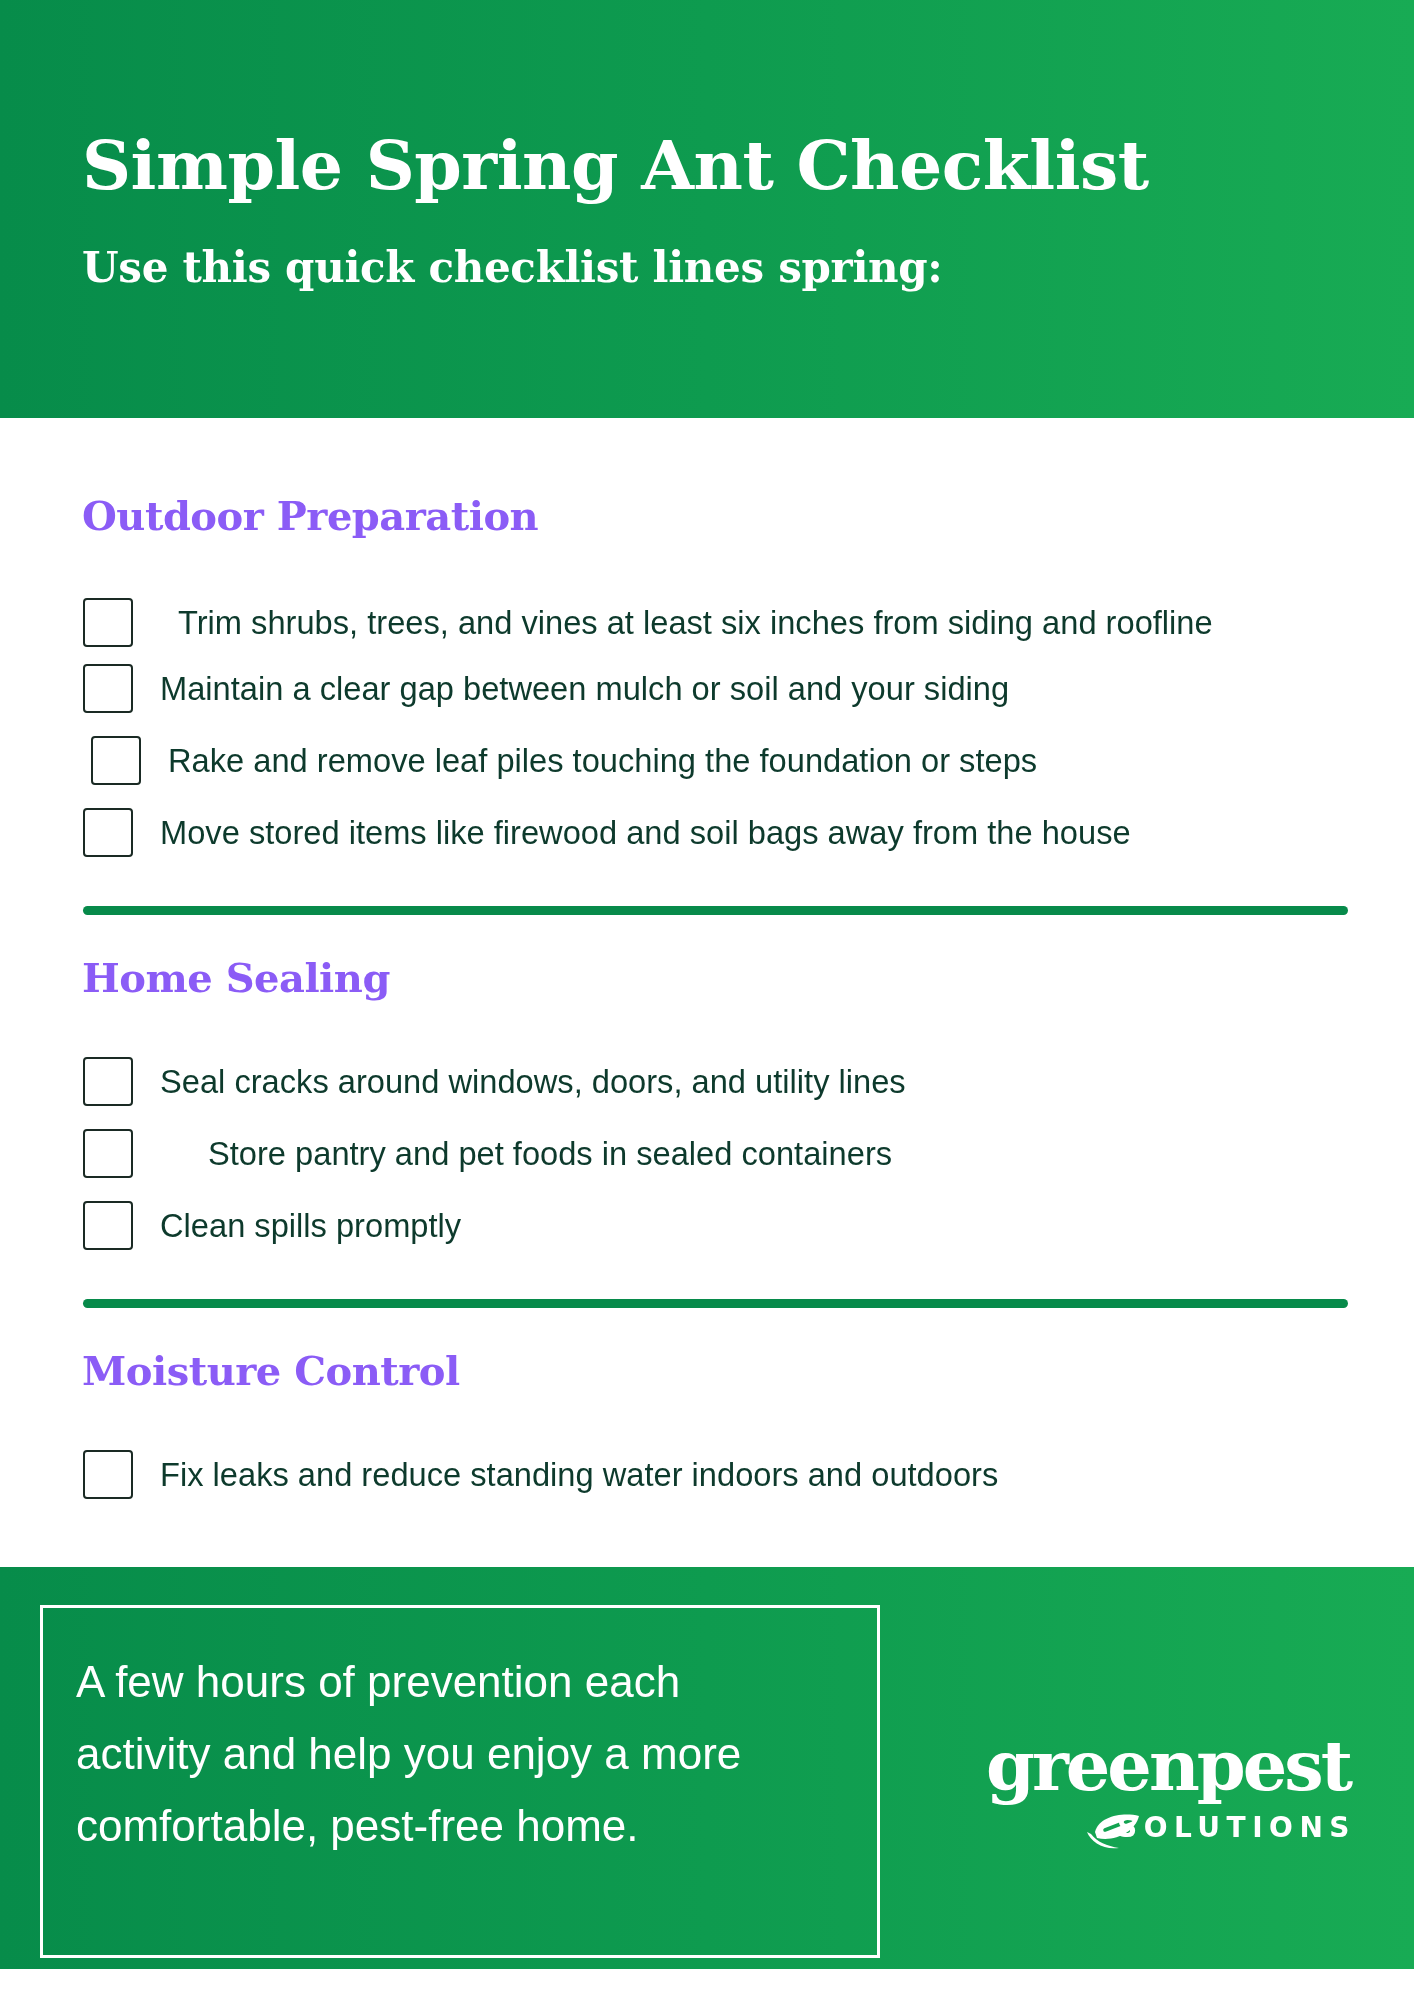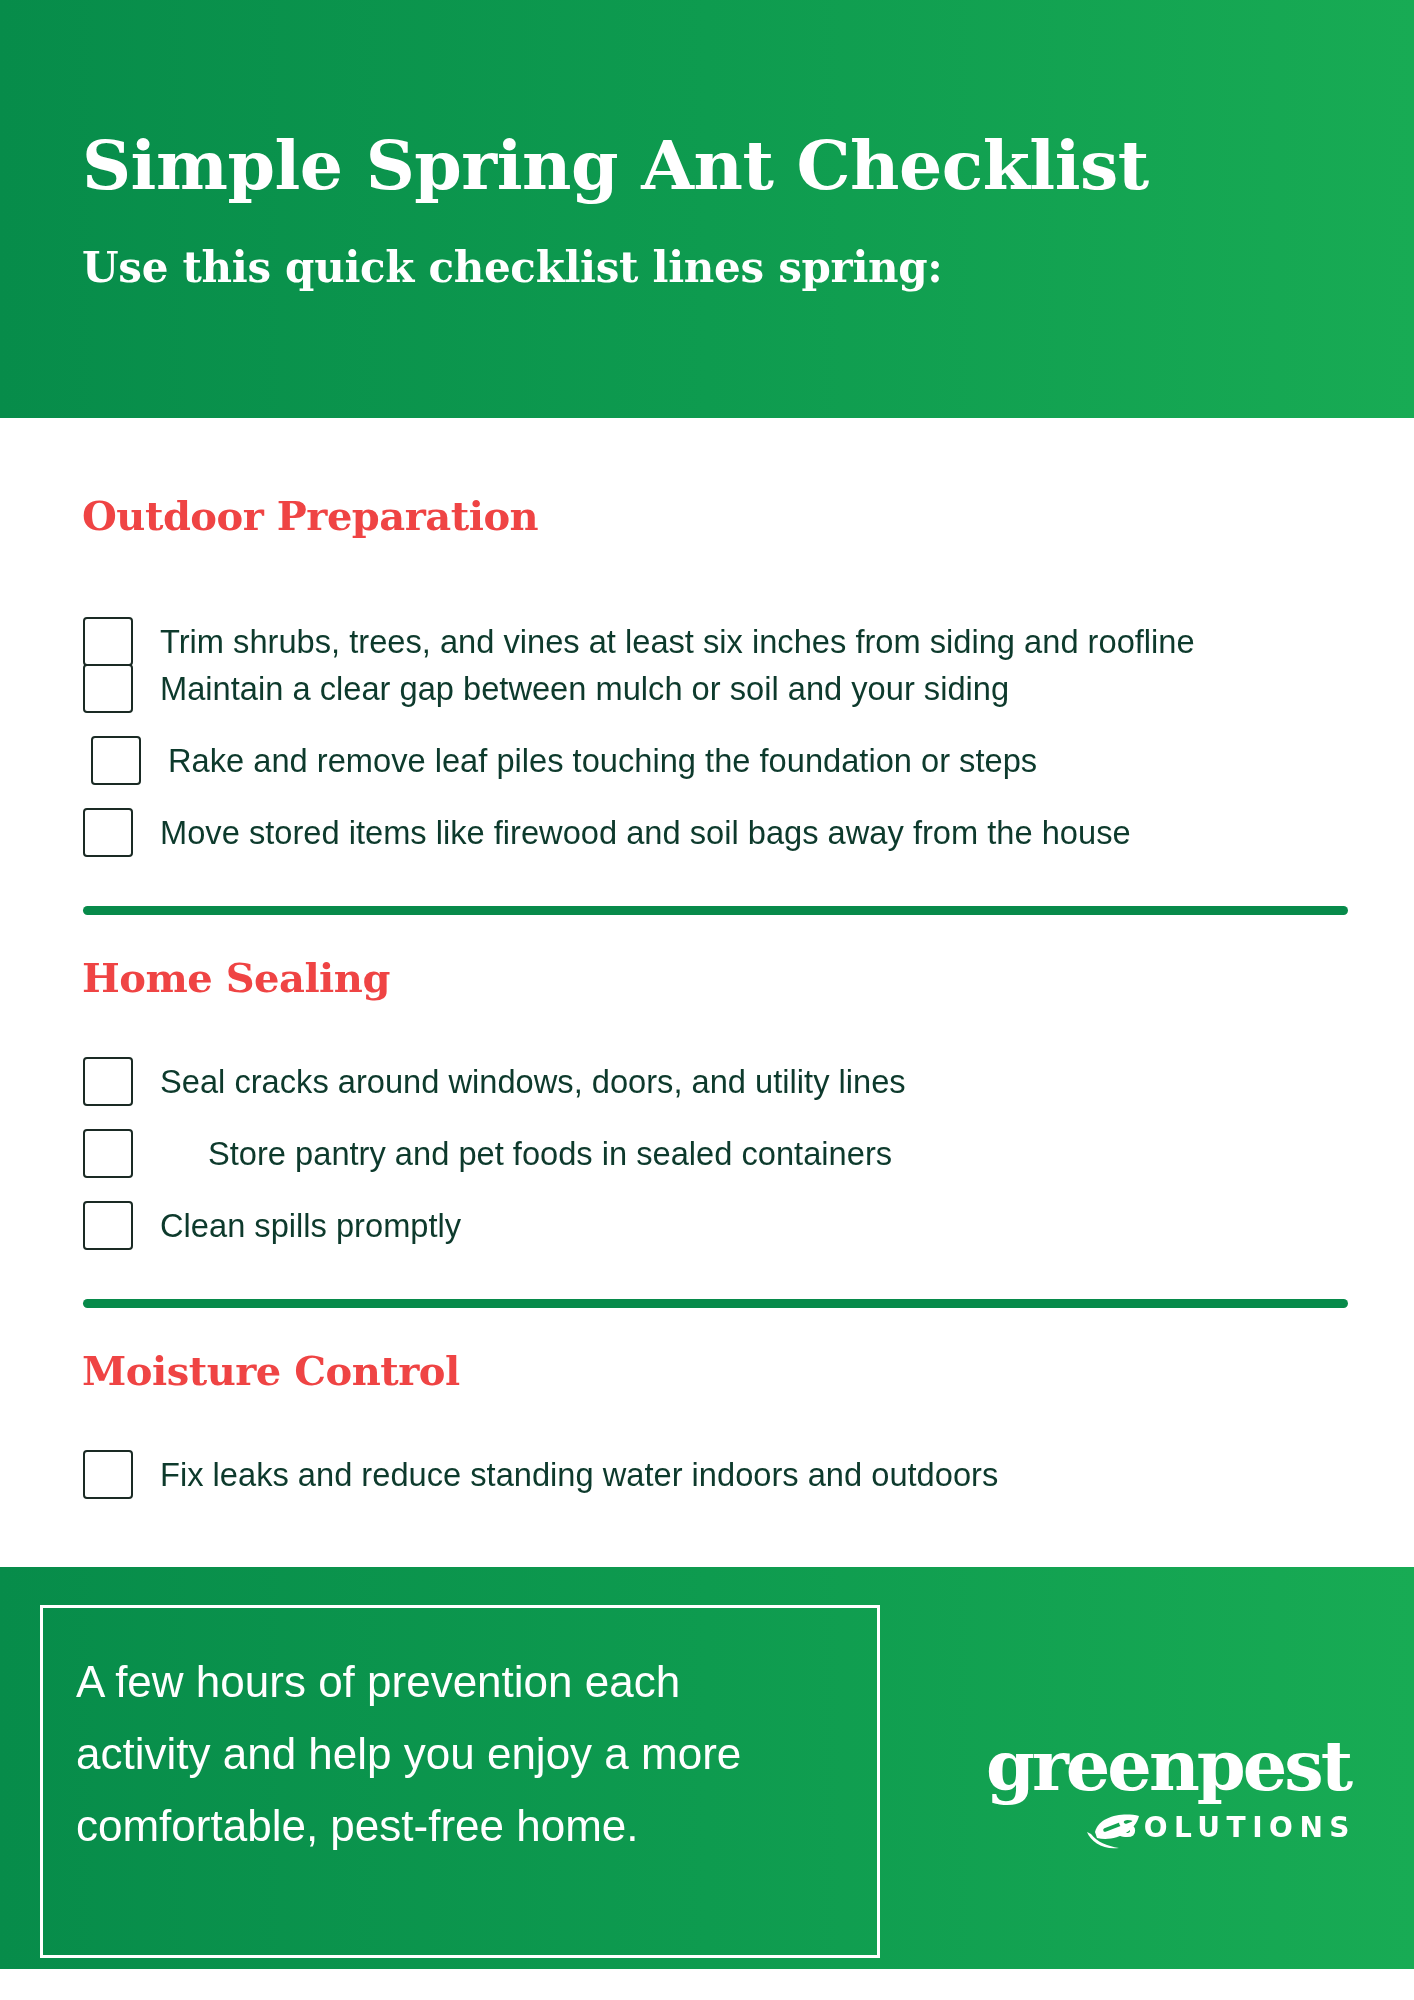--- a/index.html
+++ b/index.html
@@ -19,21 +19,21 @@
   .subtitle {
     position: absolute; left: 82px; top: 238px;
     font-family: "DejaVu Serif", serif; font-weight: bold;
     font-size: 42px; line-height: 60px; color: #ffffff;
     letter-spacing: -0.3px; white-space: nowrap;
   }
 
   .section-heading {
     position: absolute; left: 82px;
     font-family: "DejaVu Serif", serif; font-weight: bold;
-    font-size: 40px; line-height: 56px; color: #ef4444;
+    font-size: 40px; line-height: 56px; color: #8b5cf6;
     letter-spacing: -0.5px; white-space: nowrap;
   }
   .item {
     position: absolute; left: 83px; height: 50px; width: 1280px;
     display: flex; align-items: center;
   }
   .checkbox {
     width: 50px; height: 49px; border: 2px solid #1a2a24; border-radius: 4px;
     background: #ffffff; flex: 0 0 auto; cursor: pointer;
   }
@@ -81,21 +81,21 @@
 <body>
 
 <header class="header">
   <h1 class="title">Simple Spring Ant Checklist</h1>
   <h2 class="subtitle">Use this quick checklist lines spring:</h2>
 </header>
 
 <section>
   <h3 class="section-heading" style="top:488px;">Outdoor Preparation</h3>
 
-  <label class="item" style="top:616px;">
+  <label class="item" style="top:597px;gap:18px;">
     <span class="checkbox"></span>
     <span class="item-label">Trim shrubs, trees, and vines at least six inches from siding and roofline</span>
   </label>
   <label class="item" style="top:663px;">
     <span class="checkbox"></span>
     <span class="item-label">Maintain a clear gap between mulch or soil and your siding</span>
   </label>
   <label class="item" style="top:735px;padding-left:8px;">
     <span class="checkbox"></span>
     <span class="item-label">Rake and remove leaf piles touching the foundation or steps</span>

